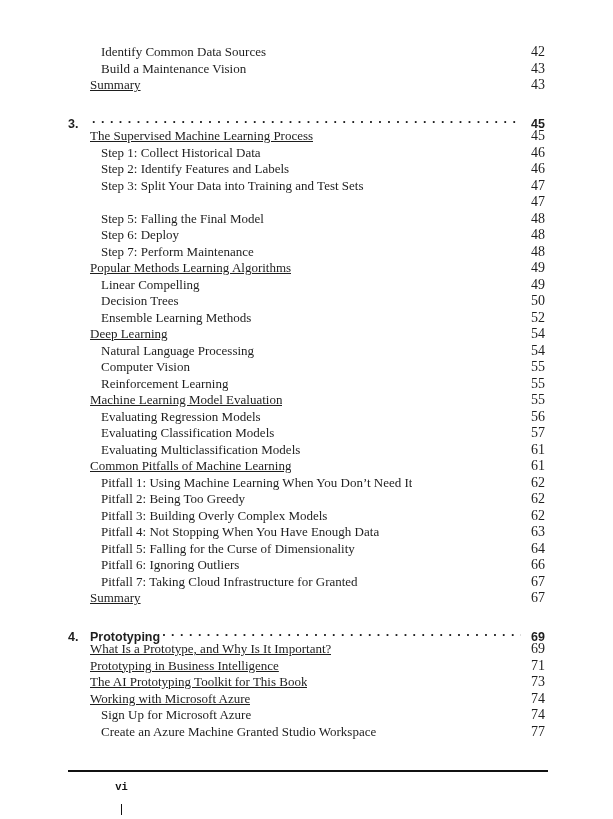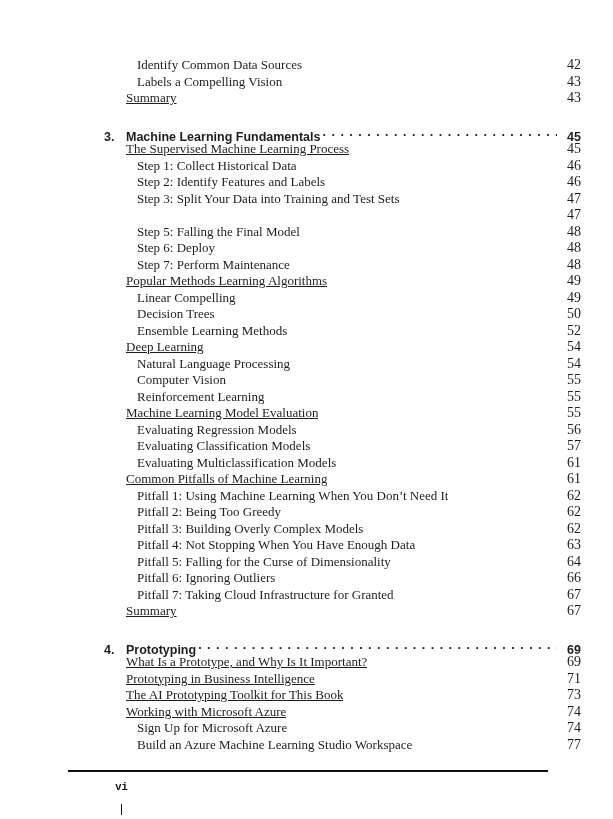--- a/index.html
+++ b/index.html
@@ -13,24 +13,23 @@
     -webkit-font-smoothing: antialiased;
   }
   .page {
     position: absolute; inset: 0;
     background: #ffffff;
   }
   .toc {
     position: absolute;
     left: 68px;
     width: 477px;
-    top: 57px;
+    top: 44px;
     font-size: 13px;
     line-height: 16.5px;
-    margin-left: 36px;
   }
   .toc-entry-row {
     display: flex;
     align-items: baseline;
     height: 16.5px;
     white-space: nowrap;
   }
   .toc-entry-row .label { overflow: hidden; }
   .toc-entry-row.lvl1 .label { padding-left: 22px; text-decoration: underline; }
   .toc-entry-row.lvl2 .label { padding-left: 33px; }
@@ -102,32 +101,31 @@
 
 <div class="page">
 
   <div class="toc" id="toc-root">
       <div class="toc-entry-row lvl2">
         <span class="label">Identify Common Data Sources</span>
         <span class="spacer"></span>
         <span class="pagenum">42</span>
       </div>
       <div class="toc-entry-row lvl2">
-        <span class="label">Labels a Compelling Vision</span>
+        <span class="label">Build a Maintenance Vision</span>
         <span class="spacer"></span>
         <span class="pagenum">43</span>
       </div>
       <div class="toc-entry-row lvl1">
         <span class="label">Summary</span>
         <span class="spacer"></span>
         <span class="pagenum">43</span>
       </div>
       <div class="chapter-row">
         <span class="chnum">3.</span>
-        <span>Machine Learning Fundamentals</span>
         <span class="leader"></span>
         <span class="pagenum">45</span>
       </div>
       <div class="toc-entry-row lvl1">
         <span class="label">The Supervised Machine Learning Process</span>
         <span class="spacer"></span>
         <span class="pagenum">45</span>
       </div>
       <div class="toc-entry-row lvl2">
         <span class="label">Step 1: Collect Historical Data</span>
@@ -293,21 +291,21 @@
         <span class="label">Working with Microsoft Azure</span>
         <span class="spacer"></span>
         <span class="pagenum">74</span>
       </div>
       <div class="toc-entry-row lvl2">
         <span class="label">Sign Up for Microsoft Azure</span>
         <span class="spacer"></span>
         <span class="pagenum">74</span>
       </div>
       <div class="toc-entry-row lvl2">
-        <span class="label">Build an Azure Machine Learning Studio Workspace</span>
+        <span class="label">Create an Azure Machine Granted Studio Workspace</span>
         <span class="spacer"></span>
         <span class="pagenum">77</span>
       </div>
     </div>
 
   <div class="footer-rule"></div>
 
   <div class="footer">
     <span>vi</span>
     <span class="vbar"></span>

